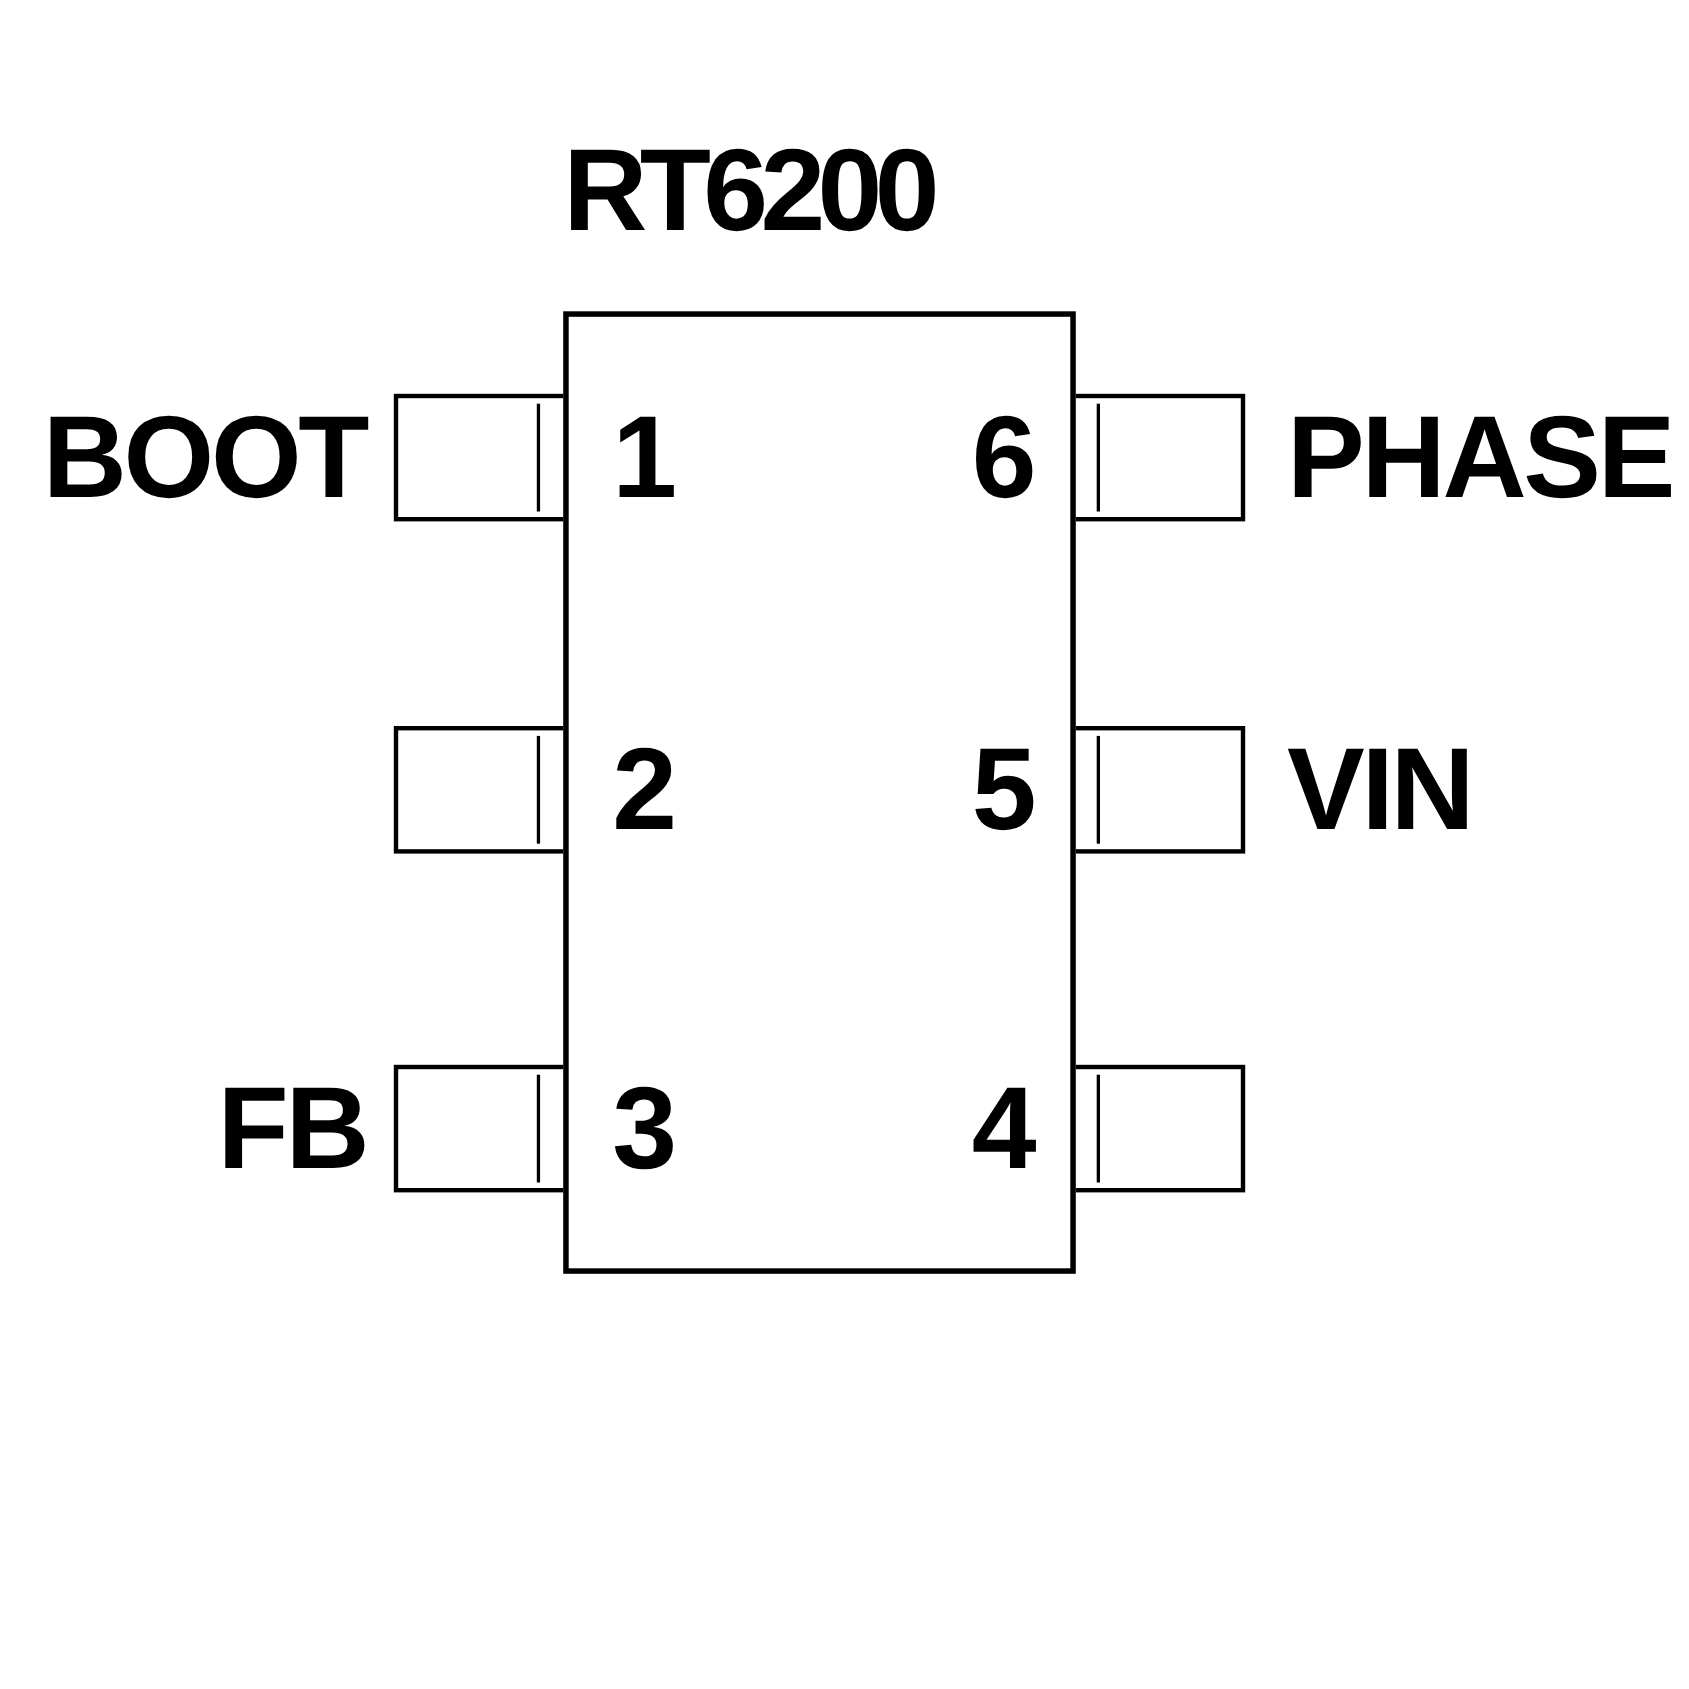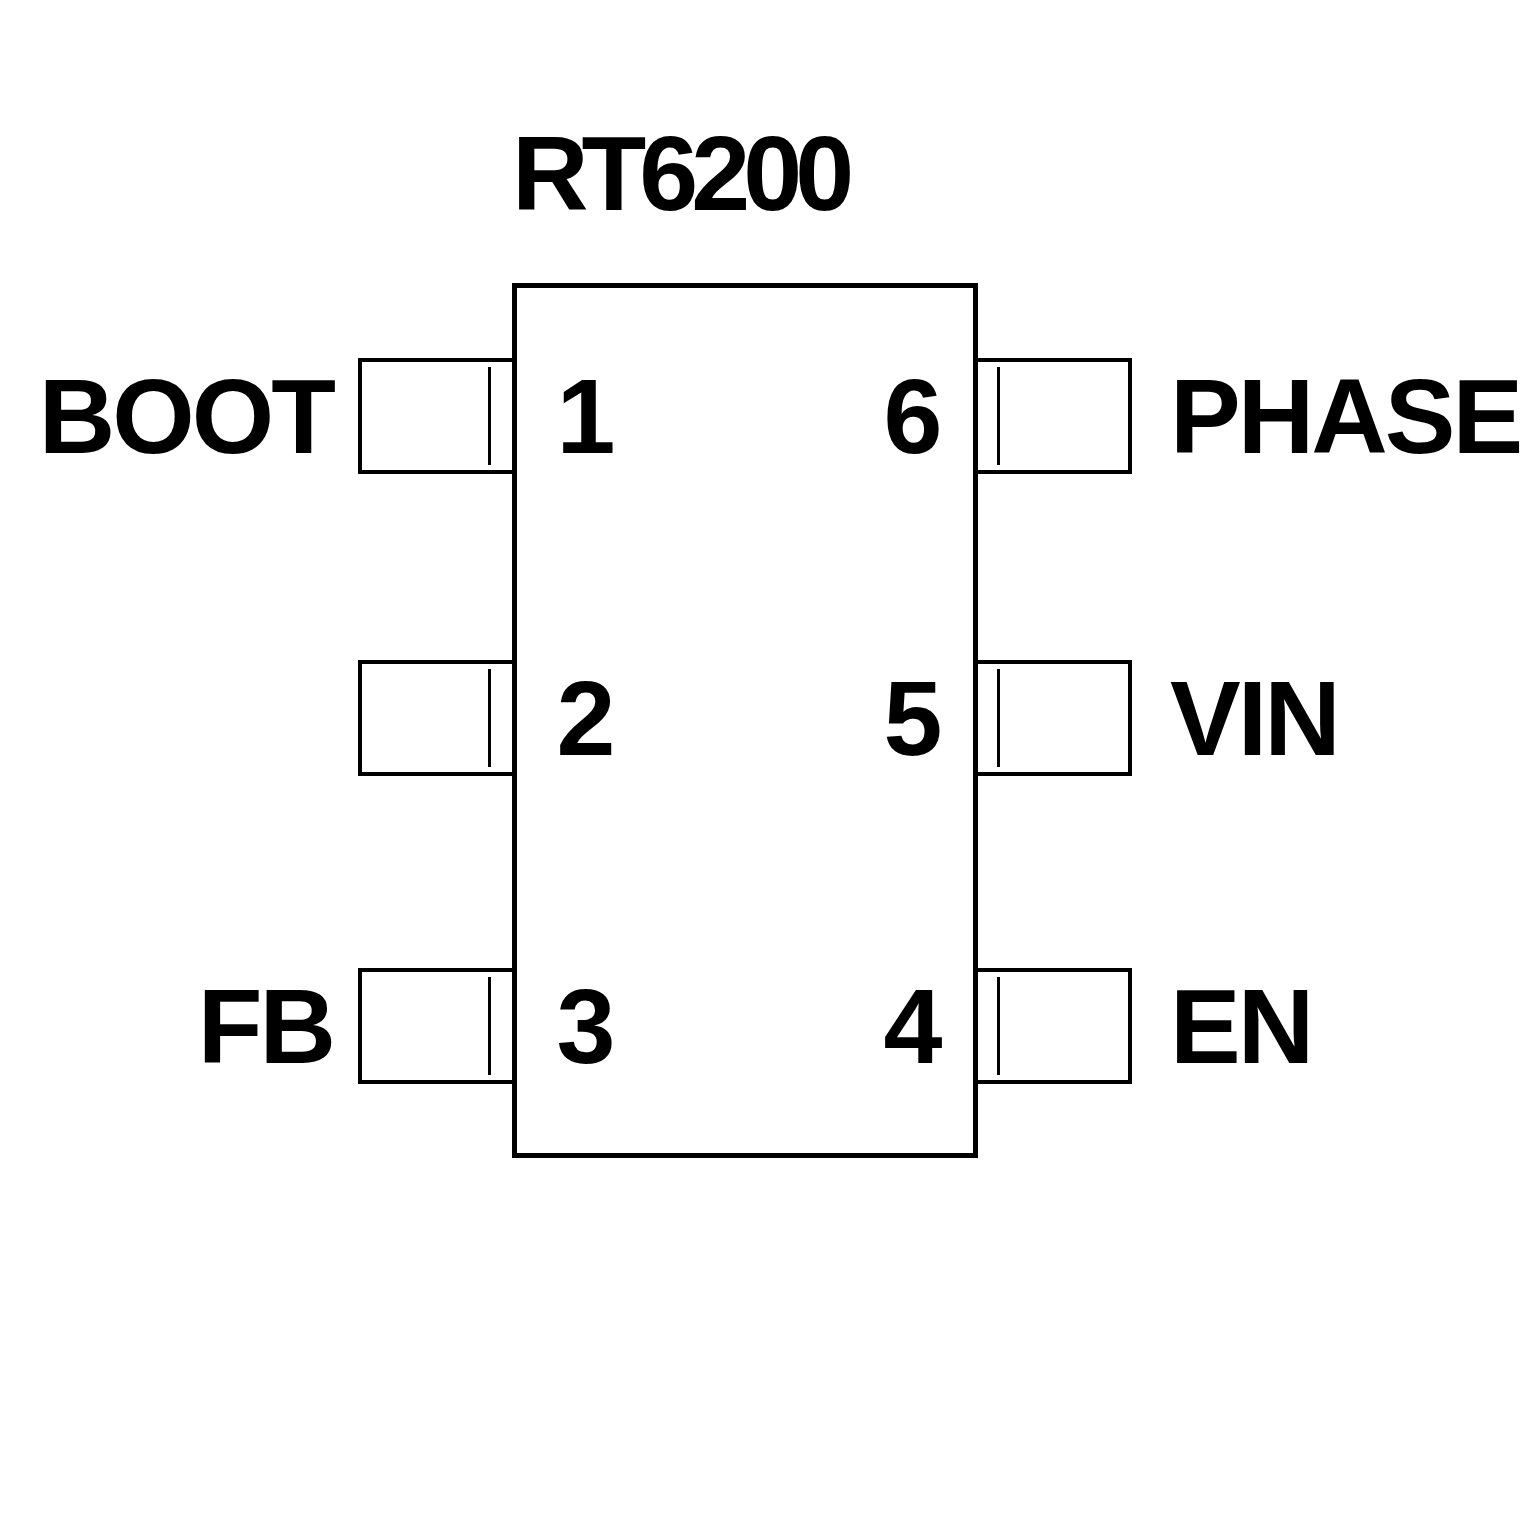--- a/index.html
+++ b/index.html
@@ -113,15 +113,14 @@
 
   <div class="pin-label right row2">VIN</div>
   <div class="pad left row3">
     <div class="lead-line"></div>
   </div>
   <div class="pin-num left row3">3</div>
   <div class="pin-num right row3">4</div>
   <div class="pad right row3">
     <div class="lead-line"></div>
   </div>
-  <div class="pin-label right row3">EN</div>
 
 </div>
 
 </body></html>

